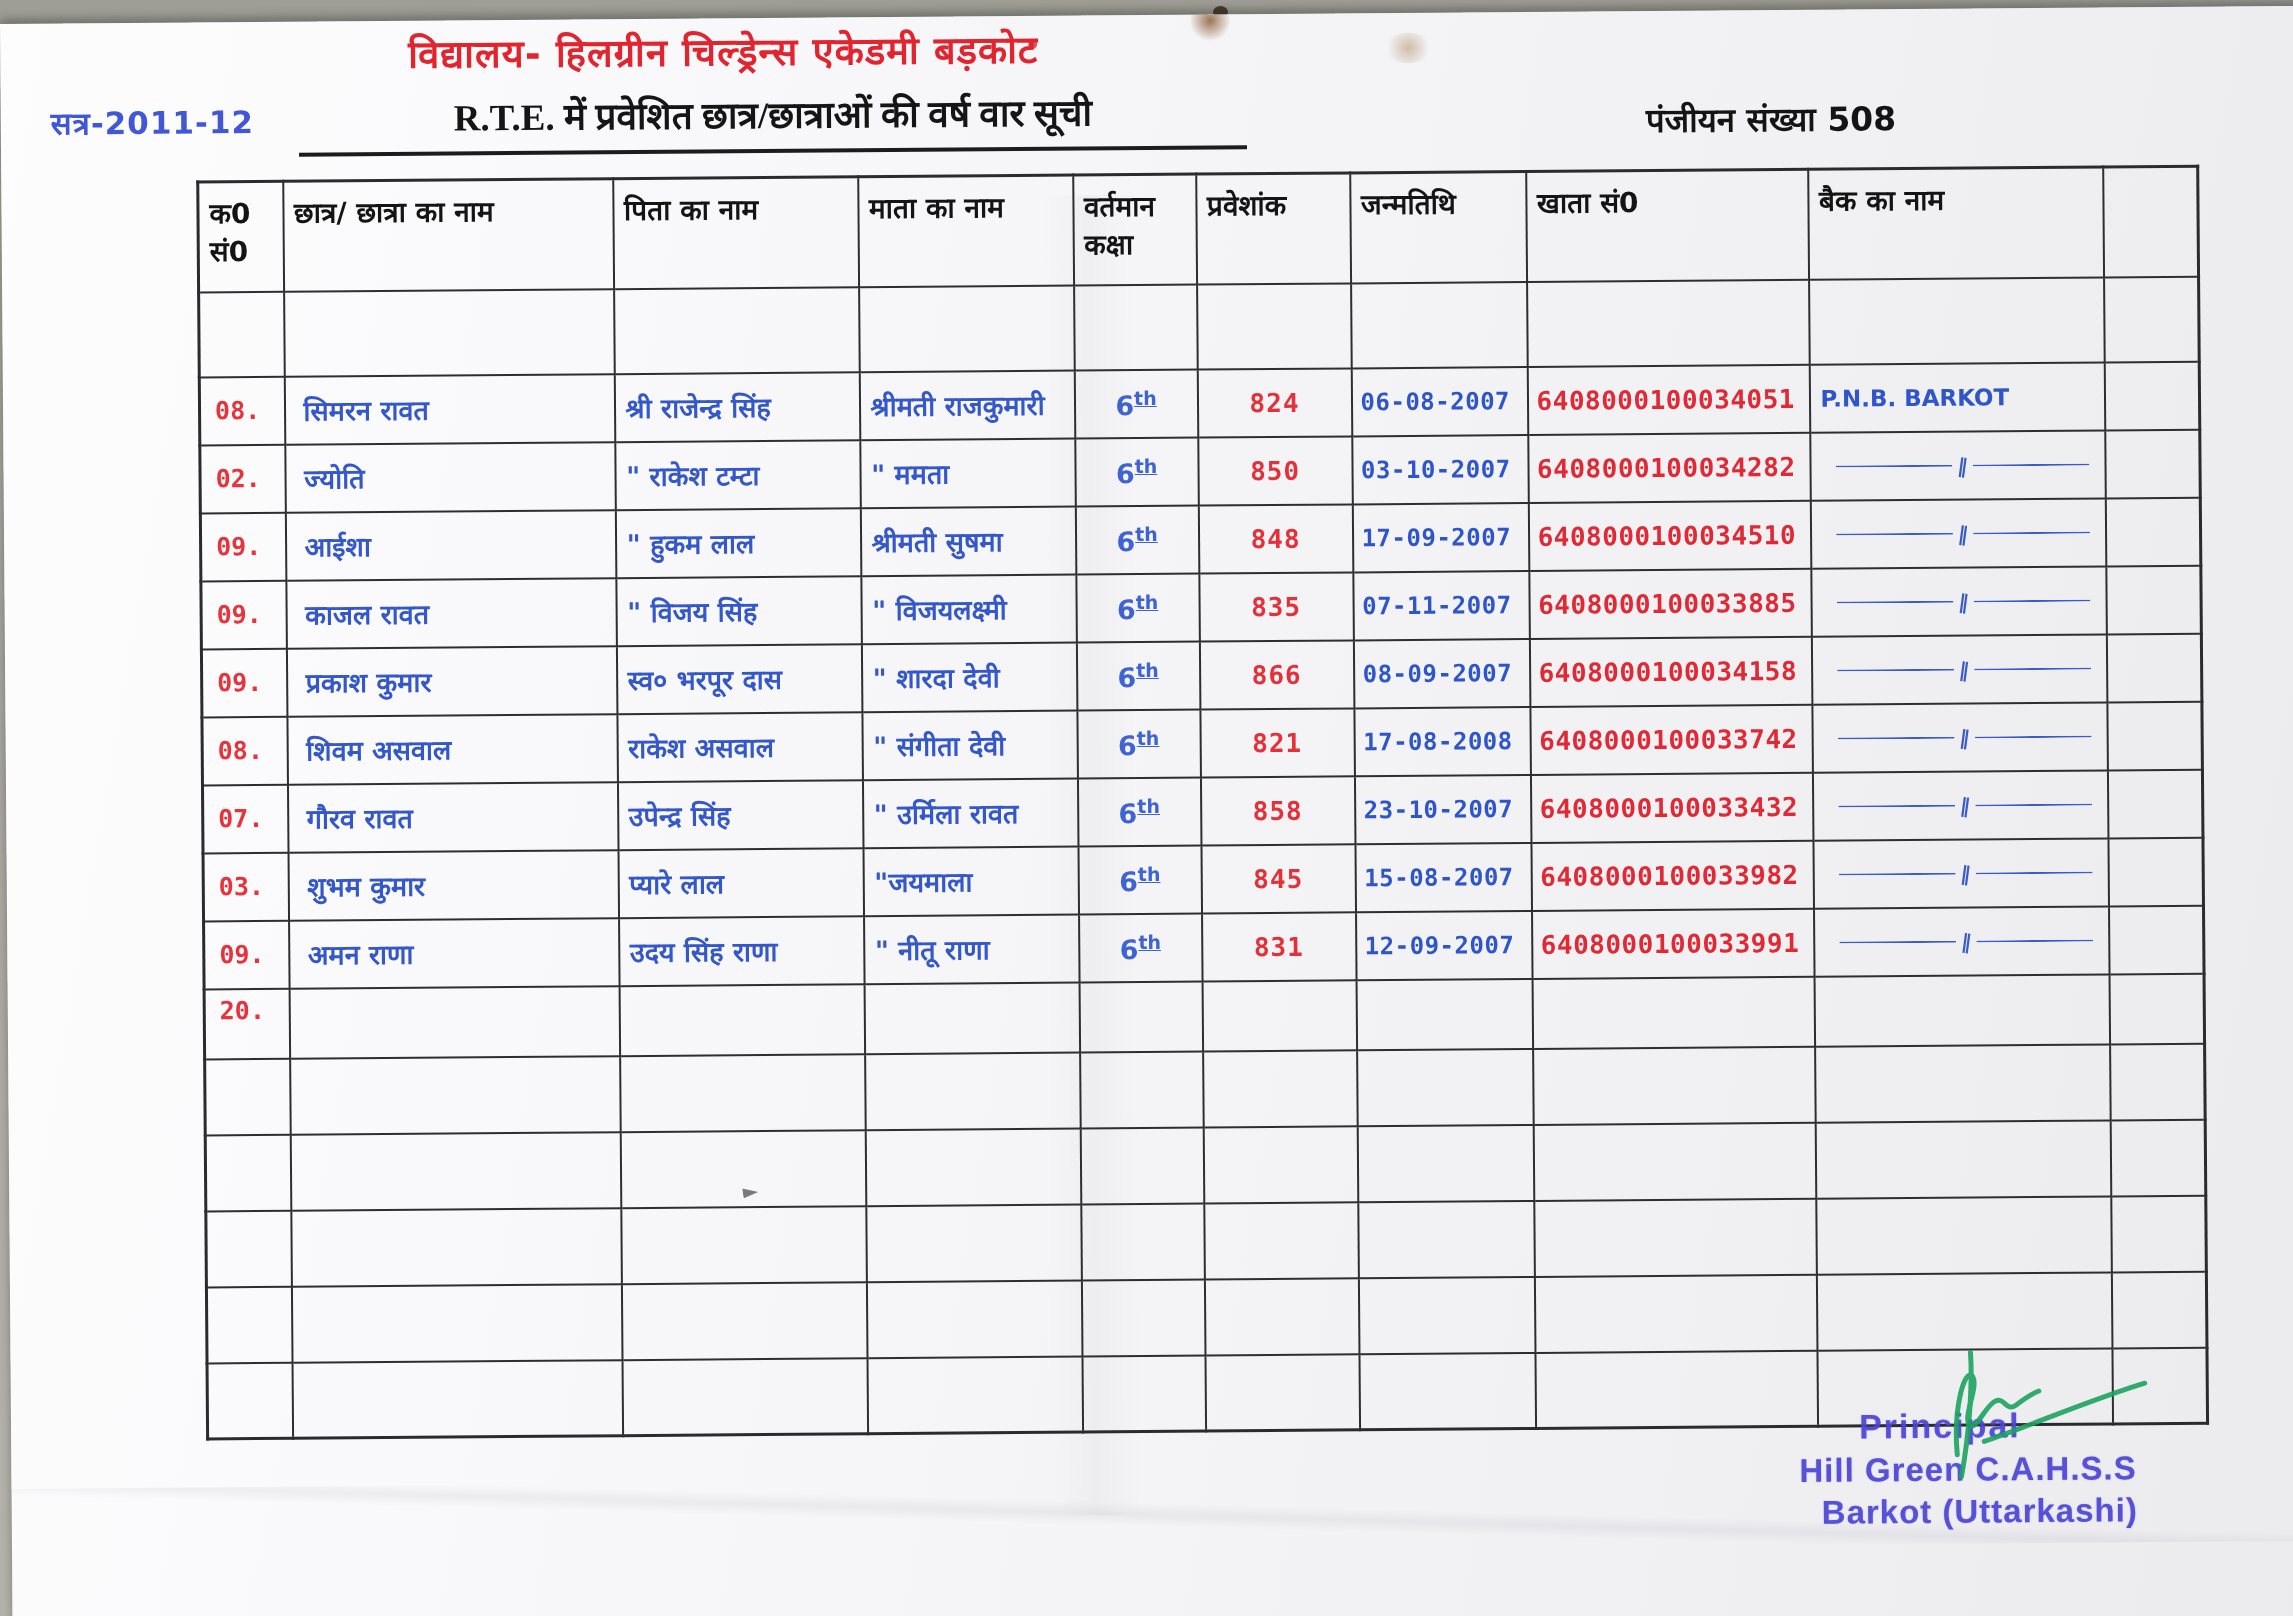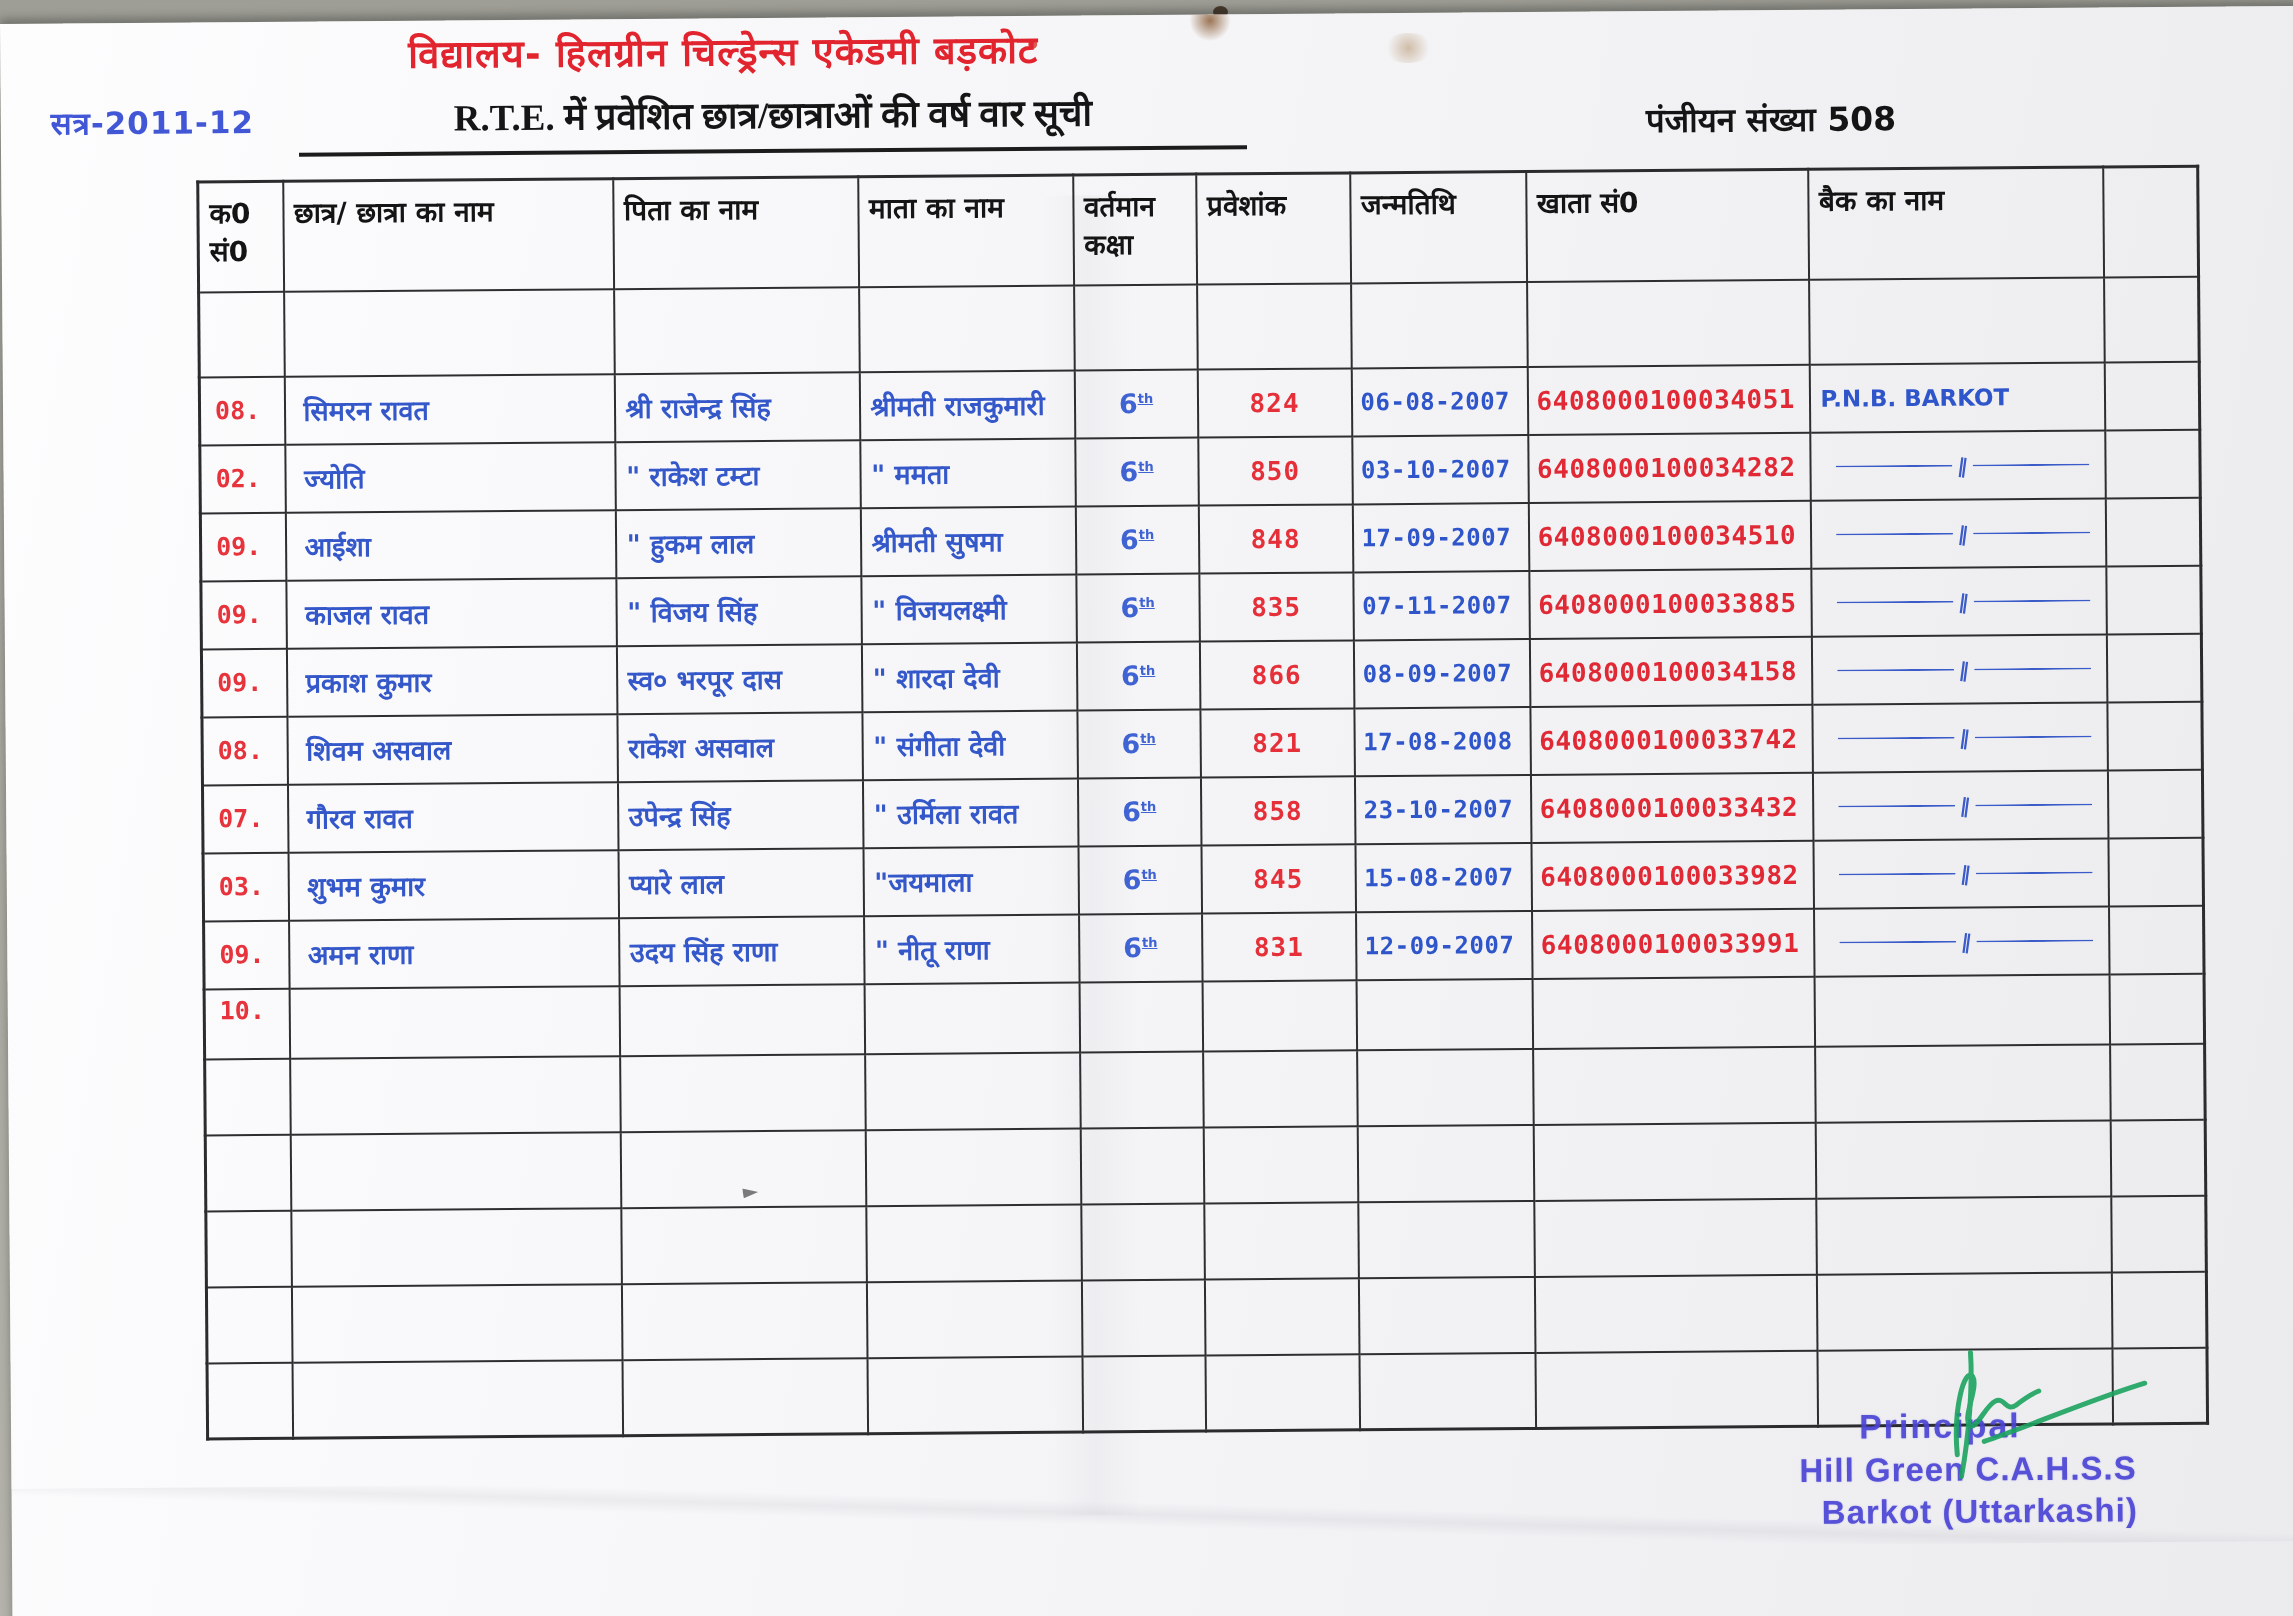--- a/index.html
+++ b/index.html
@@ -44,21 +44,21 @@
     font-size:28px;font-weight:700;color:#141414;text-align:left;
     vertical-align:top;padding:10px 6px 0 10px;white-space:nowrap;
   }
   td{vertical-align:middle;white-space:nowrap}
   .sn{color:#e7333b;font-weight:700;font-size:25px;padding-left:14px;font-family:"DejaVu Sans Mono",monospace}
   tr.h-ten .sn{vertical-align:top;padding-top:6px}
   .hw{color:#3457c9;font-size:27px;font-weight:600}
   .stu{padding-left:18px}
   .fa,.mo{padding-left:10px}
   .cl{text-align:center;color:#3f63d2;font-size:27px;font-weight:700}
-  .cl sup{font-size:13px;text-decoration:underline}
+  .cl sup{font-size:19px;text-decoration:underline}
   .adm{color:#e5303a;text-align:center;font-weight:700;font-size:26px;letter-spacing:1px;font-family:"DejaVu Sans Mono",monospace}
   .dob{color:#2f55cb;font-weight:700;font-size:24px;letter-spacing:.5px;padding-left:8px;font-family:"DejaVu Sans Mono",monospace}
   .acc{color:#e02934;font-weight:700;font-size:26px;letter-spacing:.5px;padding-left:8px;font-family:"DejaVu Sans Mono",monospace}
   .bank{color:#2f55cb;font-weight:700;font-size:23px;padding-left:10px}
   .ditto{display:flex;align-items:center;gap:5px;padding:0 14px}
   .ditto::before,.ditto::after{content:"";flex:1;border-top:2.5px solid #3a5bc8;border-radius:2px}
   .ditto .dm{color:#3a5bc8;font-size:20px;font-weight:700;transform:rotate(8deg)}
   
   .stamp{color:#4a44d4;font-weight:700;font-family:"Liberation Sans",sans-serif;
     opacity:.92;text-shadow:0 0 2px rgba(80,70,220,.35);white-space:nowrap}
@@ -279,21 +279,21 @@
       <td class="acc">6408000100033991</td>
       <td class="bank">
             <div class="ditto">
               <span class="dm">‖</span>
             </div>
           </td>
       <td></td>
     </tr>
 
     <tr class="h-ten">
-      <td class="sn">10.</td>
+      <td class="sn">20.</td>
       <td></td>
           <td></td>
           <td></td>
           <td></td>
           <td></td>
           <td></td>
           <td></td>
           <td></td>
           <td></td>
     </tr>

